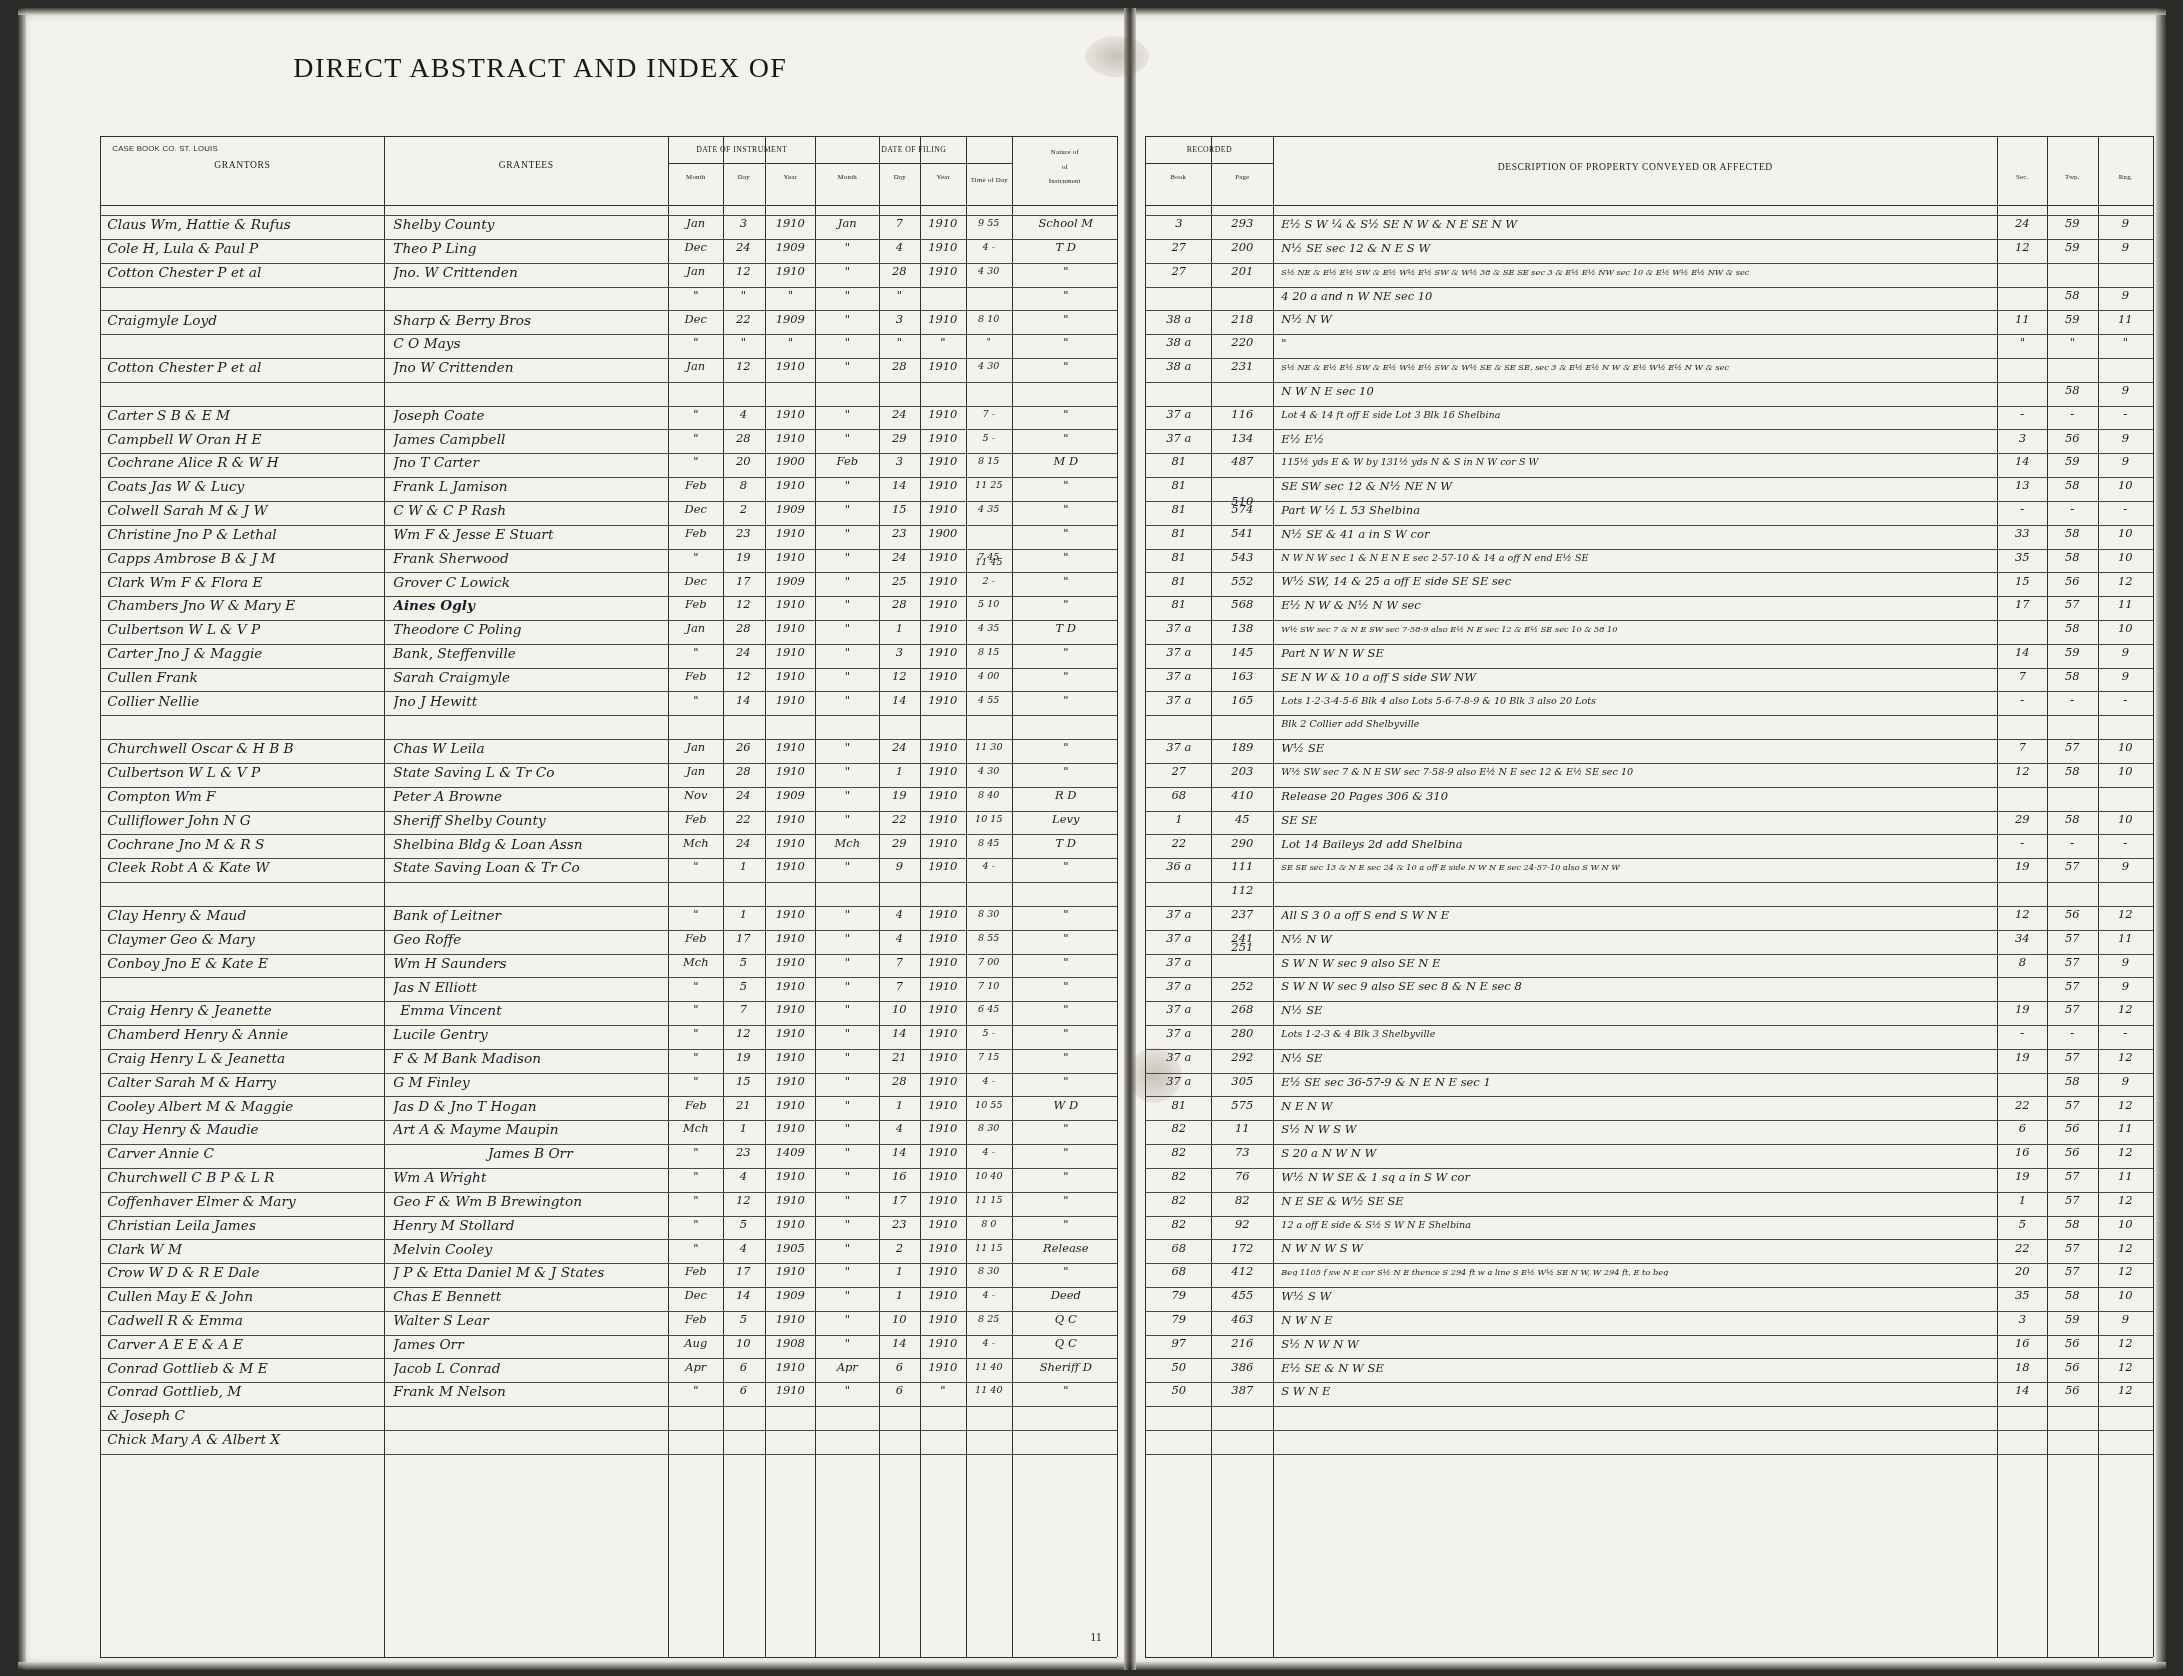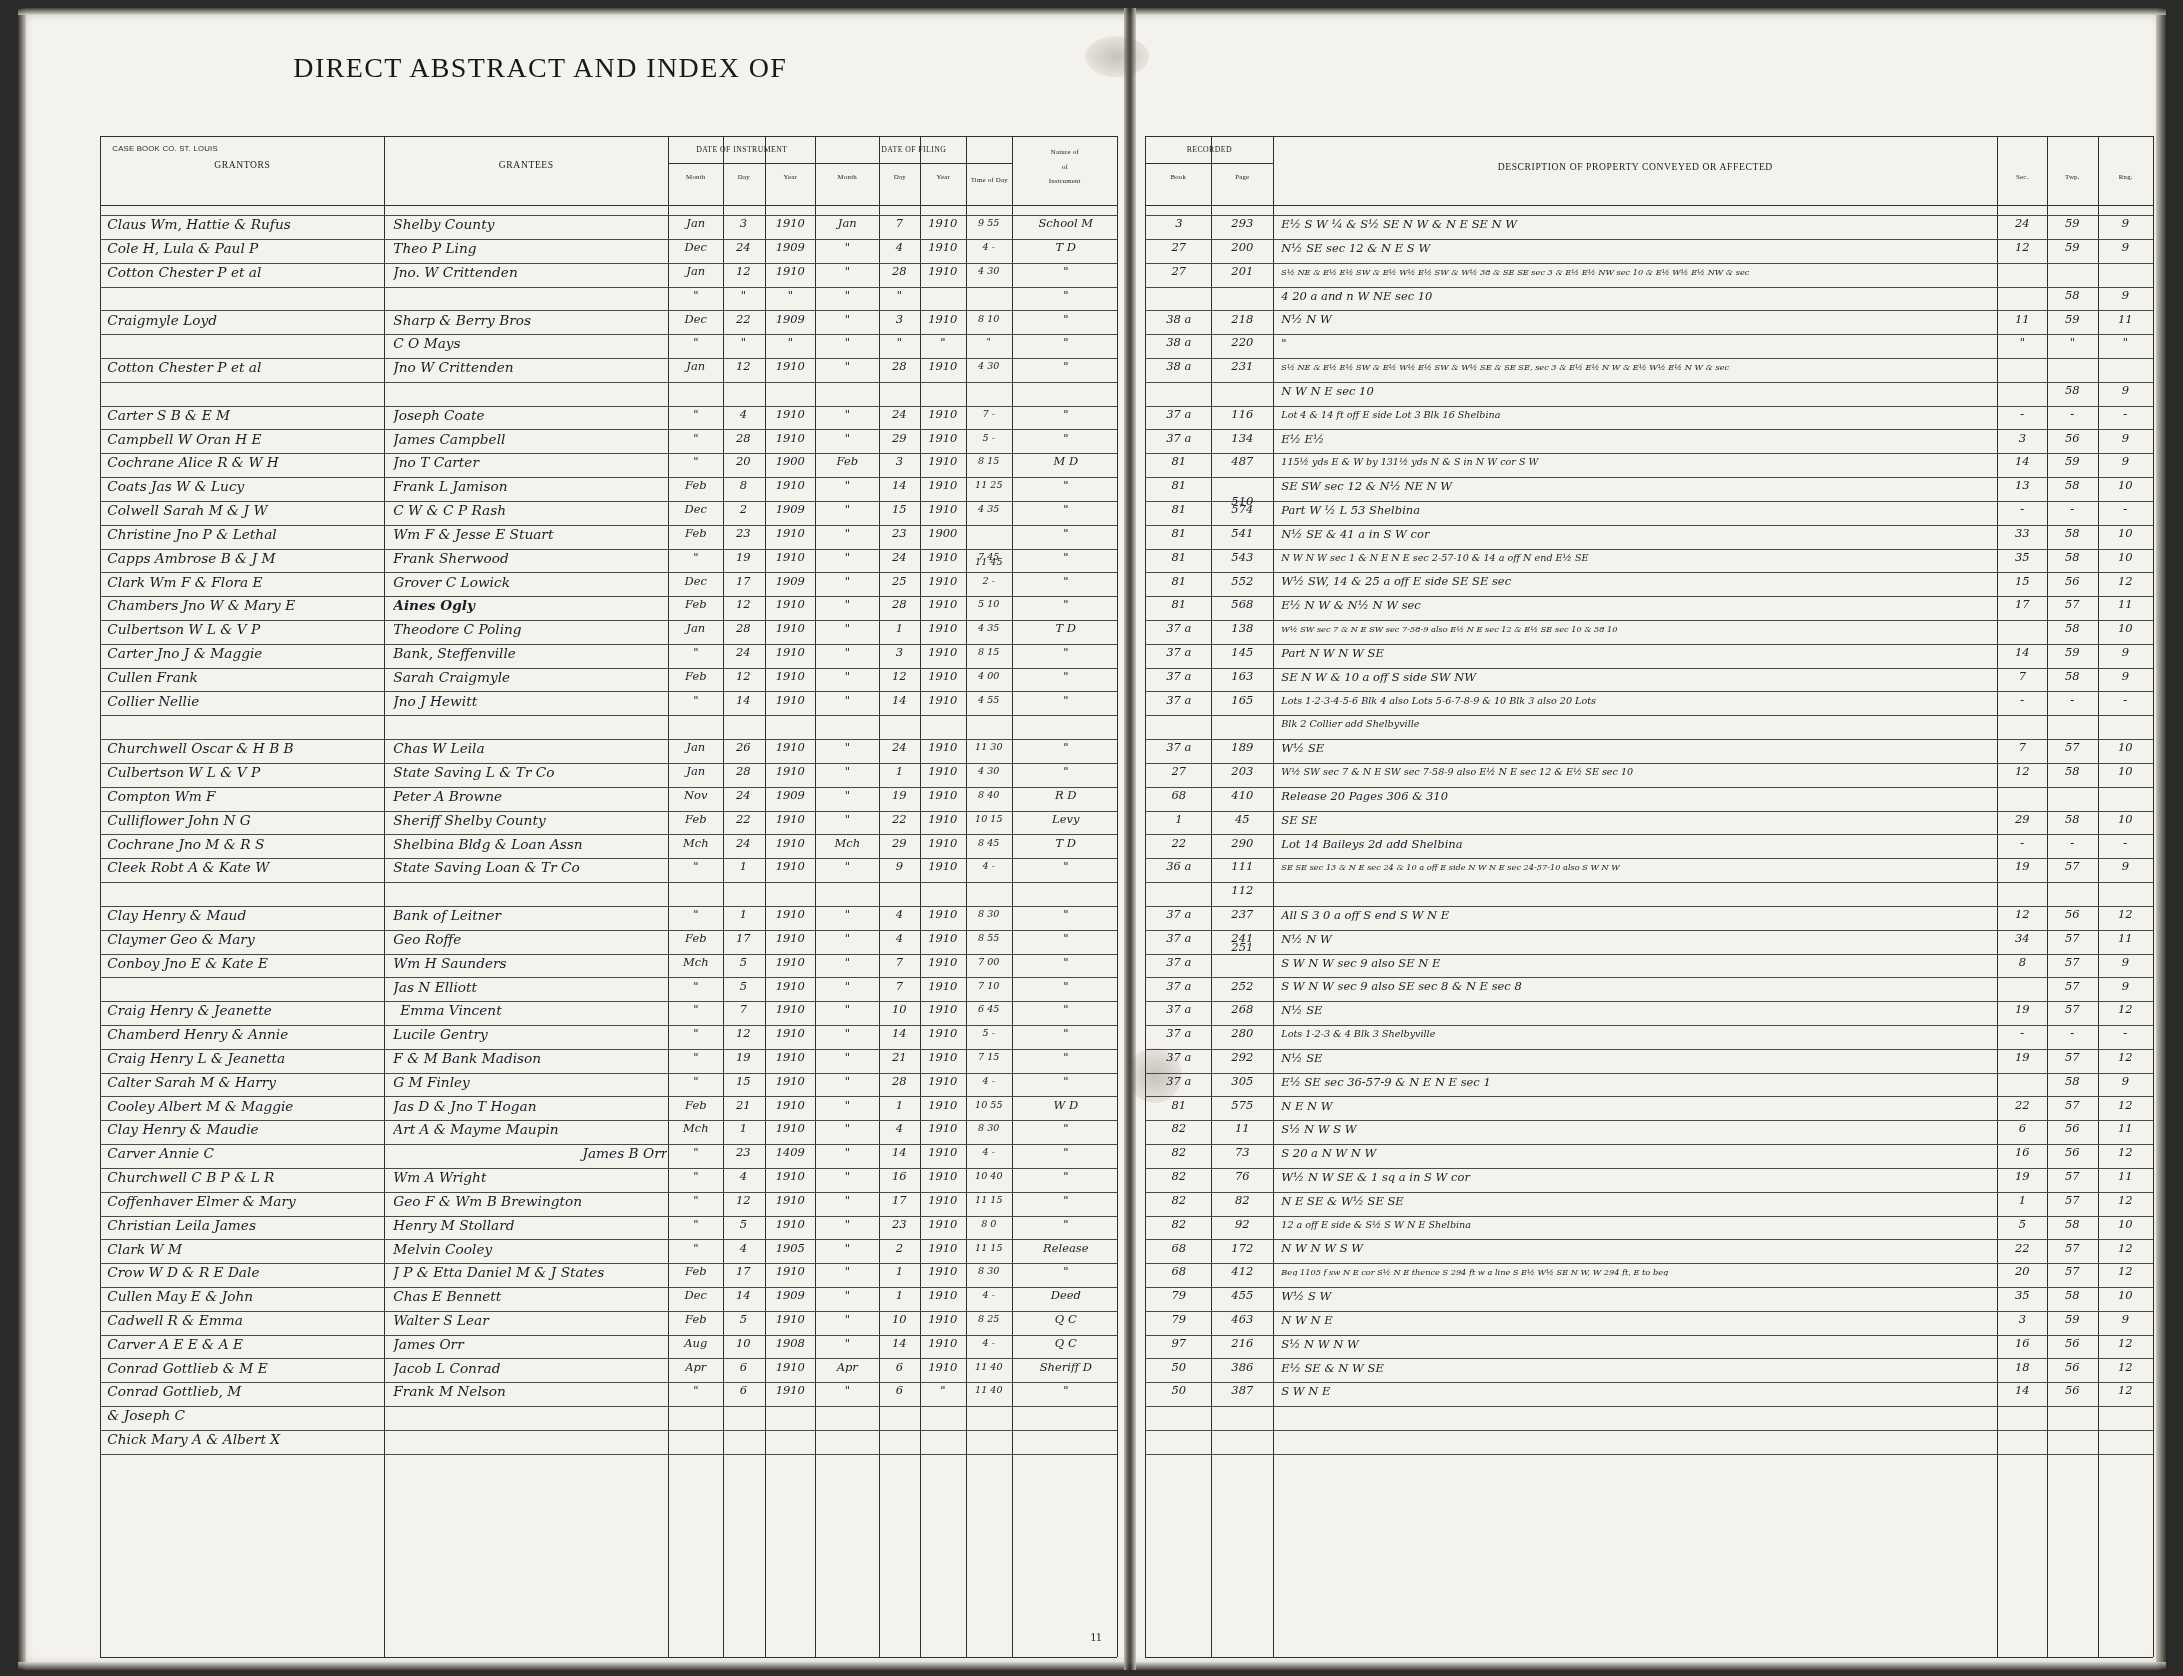--- a/index.html
+++ b/index.html
@@ -834,21 +834,21 @@
         <div class="hand s" style="left: 903px; top: 1115px; width: 43px; text-align: center; overflow: hidden;">1910</div>
         <div class="hand xs" style="left: 949px; top: 1115px; width: 43px; text-align: center; overflow: hidden;">8 30</div>
         <div class="hand s" style="left: 997px; top: 1115px; width: 101px; text-align: center; overflow: hidden;">"</div>
         <div class="hand s" style="left: 1130px; top: 1115px; width: 61px; text-align: center; overflow: hidden;">82</div>
         <div class="hand s" style="left: 1196px; top: 1115px; width: 56px; text-align: center; overflow: hidden;">11</div>
         <div class="hand s" style="left: 1263px; top: 1116px; width: 713px; text-align: left; overflow: hidden;">S½ N W S W</div>
         <div class="hand s" style="left: 1980px; top: 1115px; width: 48px; text-align: center; overflow: hidden;">6</div>
         <div class="hand s" style="left: 2030px; top: 1115px; width: 48px; text-align: center; overflow: hidden;">56</div>
         <div class="hand s" style="left: 2081px; top: 1115px; width: 52px; text-align: center; overflow: hidden;">11</div>
         <div class="hand " style="left: 89px; top: 1139px; width: 276px; text-align: left; overflow: hidden;">Carver Annie C</div>
-        <div class="hand " style="left: 375px; top: 1139px; width: 274px; text-align: right; overflow: hidden;">James B Orr</div>
+        <div class="hand " style="left: 375px; top: 1139px; width: 274px; text-align: center; overflow: hidden;">James B Orr</div>
         <div class="hand s" style="left: 652px; top: 1139px; width: 51px; text-align: center; overflow: hidden;">"</div>
         <div class="hand s" style="left: 706px; top: 1139px; width: 38px; text-align: center; overflow: hidden;">23</div>
         <div class="hand s" style="left: 748px; top: 1139px; width: 48px; text-align: center; overflow: hidden;">1409</div>
         <div class="hand s" style="left: 799px; top: 1139px; width: 60px; text-align: center; overflow: hidden;">"</div>
         <div class="hand s" style="left: 862px; top: 1139px; width: 38px; text-align: center; overflow: hidden;">14</div>
         <div class="hand s" style="left: 903px; top: 1139px; width: 43px; text-align: center; overflow: hidden;">1910</div>
         <div class="hand xs" style="left: 949px; top: 1139px; width: 43px; text-align: center; overflow: hidden;">4 -</div>
         <div class="hand s" style="left: 997px; top: 1139px; width: 101px; text-align: center; overflow: hidden;">"</div>
         <div class="hand s" style="left: 1130px; top: 1139px; width: 61px; text-align: center; overflow: hidden;">82</div>
         <div class="hand s" style="left: 1196px; top: 1139px; width: 56px; text-align: center; overflow: hidden;">73</div>

